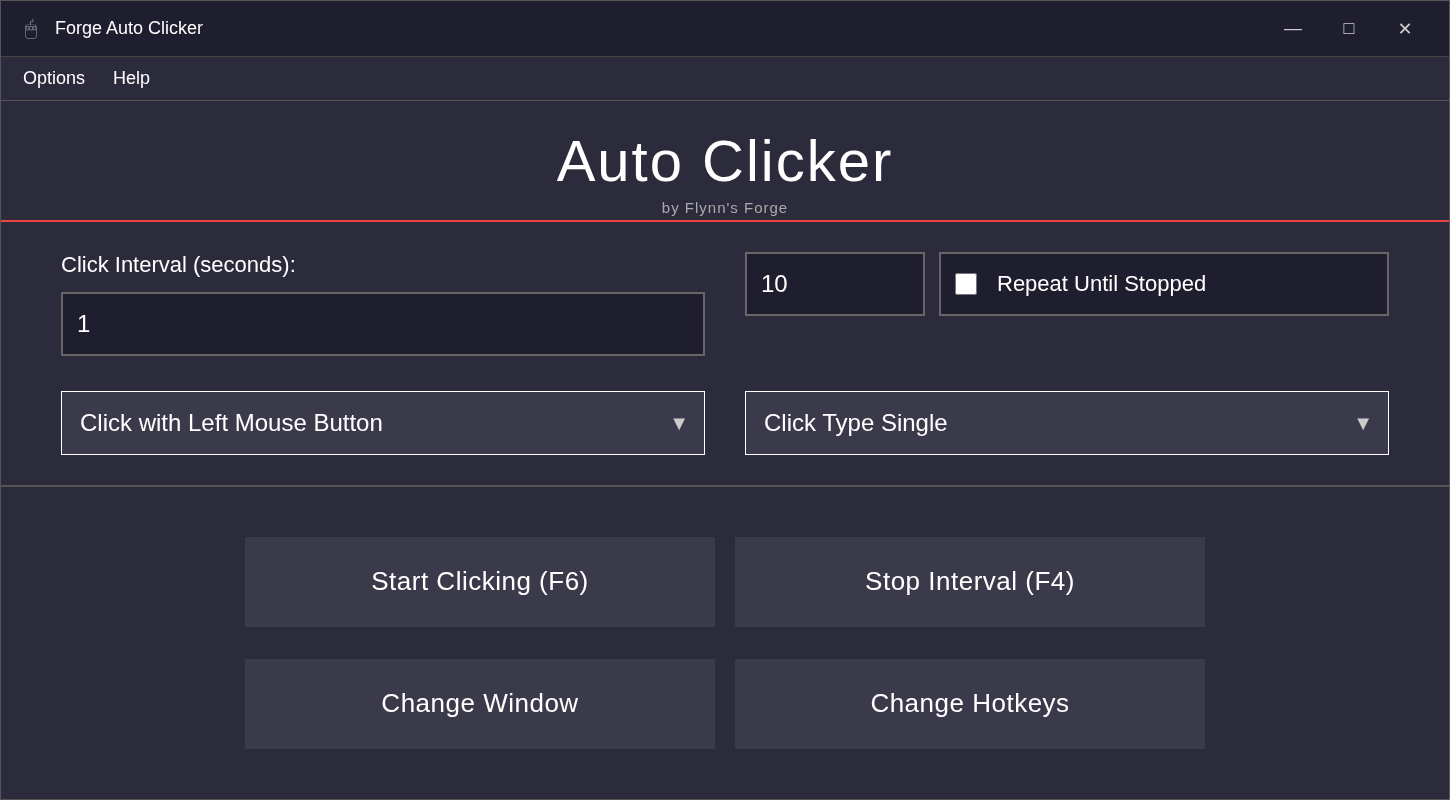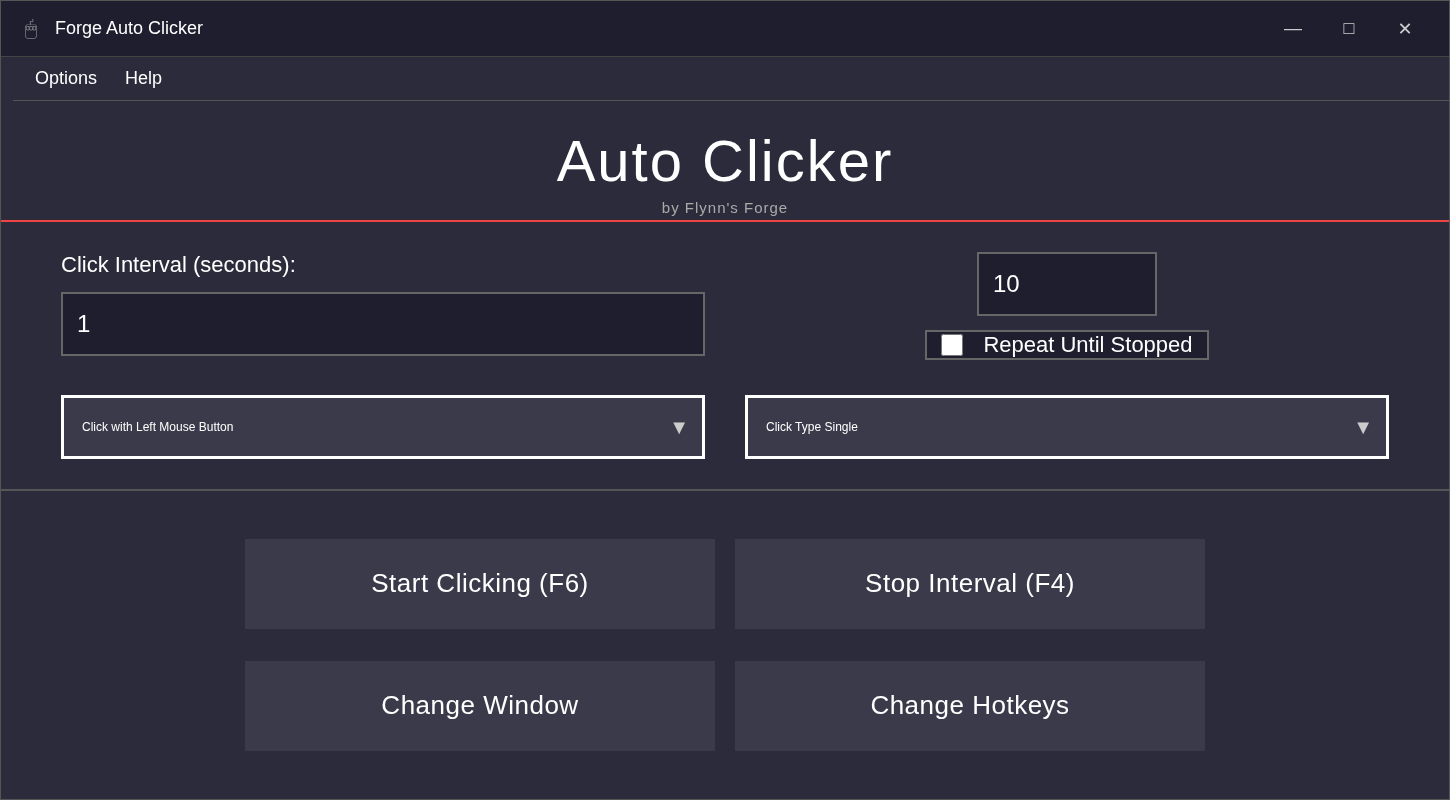--- a/index.html
+++ b/index.html
@@ -76,21 +76,20 @@
     }
 
     
     .menu-bar {
       background: #2b2b3b;
       height: 44px;
       display: flex;
       align-items: center;
       padding: 0 8px;
       border-bottom: 1px solid #555;
-      margin-left: 12px;
     }
 
     .menu-item {
       color: #ffffff;
       font-size: 18px;
       padding: 6px 14px;
       cursor: pointer;
       border-radius: 3px;
     }
 
@@ -156,21 +155,20 @@
       color: #ffffff;
       font-size: 24px;
       padding: 0 14px;
       outline: none;
     }
 
     .repeat-group {
       display: flex;
       align-items: center;
       gap: 14px;
-      flex-direction: column;
     }
 
     .repeat-input {
       width: 180px;
       height: 64px;
       background: #1e1e2e;
       border: 2px solid #666;
       color: #ffffff;
       font-size: 24px;
       padding: 0 14px;
@@ -206,23 +204,23 @@
 
     .dropdown-wrapper {
       flex: 1;
       position: relative;
     }
 
     .dropdown-select {
       width: 100%;
       height: 64px;
       background: #3a3a4a;
-      border: 3px solid #ffffff;
-      color: #ffffff;
-      font-size: 12px;
+      border: 1px solid #ffffff;
+      color: #ffffff;
+      font-size: 24px;
       padding: 0 50px 0 18px;
       appearance: none;
       cursor: pointer;
       outline: none;
     }
 
     .dropdown-arrow {
       position: absolute;
       right: 16px;
       top: 50%;

